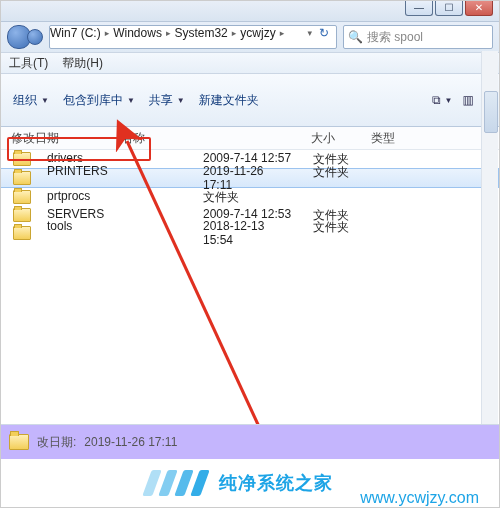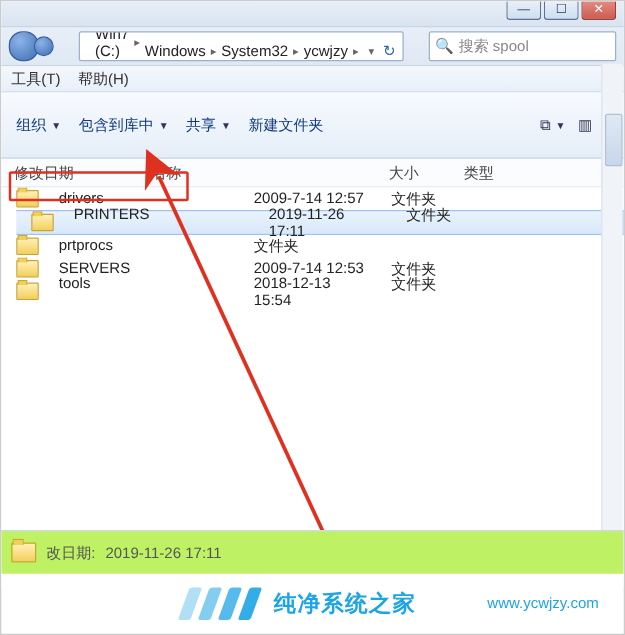--- a/index.html
+++ b/index.html
@@ -6,21 +6,21 @@
 .stage{position:relative;width:500px;height:508px;overflow:hidden;border:1px solid #ccc;box-sizing:border-box;background:#fff}
 
 .titlebar{height:20px;background:linear-gradient(#e8eef7,#d9e4f1);display:flex;justify-content:flex-end;align-items:flex-start;border-bottom:1px solid #b8c7da}
 .winbtns{display:flex;margin-right:6px}
 .winbtn{width:26px;height:14px;margin-left:2px;border:1px solid #5b7290;border-top:none;border-radius:0 0 3px 3px;display:flex;align-items:center;justify-content:center;background:linear-gradient(#e9f0fa,#cfdef0);font-size:10px;color:#2b3c56;line-height:1}
 .winbtn.close{background:linear-gradient(#e48b83,#cc5b50);color:#fff;border-color:#9b3e36}
 
 .addrrow{height:30px;display:flex;align-items:center;padding:0 6px;background:linear-gradient(#e7eef8,#dfe9f4);border-bottom:1px solid #cbd6e4}
 .navarrow{width:22px;height:22px;border-radius:11px;background:radial-gradient(circle at 35% 30%,#8db3e8,#3f6fb5);border:1px solid #3a5e97;display:inline-block}
 .navarrow.sm{width:14px;height:14px;margin-left:-4px}
-.breadcrumb{flex:1;height:22px;margin:0 20px;background:#fff;border:1px solid #9bb1cc;border-radius:2px;display:flex;align-items:flex-end;padding-left:12px;overflow:hidden}
+.breadcrumb{flex:1;height:22px;margin:0 6px;background:#fff;border:1px solid #9bb1cc;border-radius:2px;display:flex;align-items:flex-start;padding-left:0;overflow:hidden}
 .bc-seg{display:flex;align-items:center;color:#222}
 .bc-seg .arw{margin:0 4px;color:#666;font-size:9px}
 .bc-tail{margin-left:auto;display:flex;align-items:center;padding-right:4px;color:#666}
 .bc-tail .dd{font-size:9px;margin:0 4px}
 .bc-refresh{width:16px;text-align:center;color:#2d66b1}
 .search{width:140px;height:22px;background:#fff;border:1px solid #9bb1cc;border-radius:2px;display:flex;align-items:center;padding:0 4px;color:#888}
 .search .mag{margin-right:4px;color:#5b7fb1}
 
 .menurow{height:20px;display:flex;align-items:center;gap:14px;padding:0 8px;background:linear-gradient(#f4f8fd,#e7eff8);border-bottom:1px solid #cbd6e4;color:#333}
 
@@ -33,39 +33,39 @@
 
 .listhdr{height:22px;display:flex;align-items:center;border-bottom:1px solid #e2e8ef;background:#fbfcfe;color:#444}
 .col{padding:0 10px;box-sizing:border-box}
 .c-name{width:190px}.c-date{width:110px}.c-type{width:70px}.c-size{width:60px}
 
 .listbody{position:relative;height:320px;background:#fff}
 .row{height:18px;display:flex;align-items:center}
 .row .ficon{width:16px;height:12px;margin:0 6px 0 12px;background:linear-gradient(#fff0b8,#f3cf5a);border:1px solid #caa531;border-radius:1px;position:relative}
 .row .ficon::before{content:"";position:absolute;top:-3px;left:0;width:6px;height:3px;background:#f3cf5a;border:1px solid #caa531;border-bottom:none;border-radius:1px 1px 0 0}
 .row .cells{display:flex;flex:1}
-.row.sel{background:linear-gradient(#eaf3fd,#d7e8fb);border:1px solid #9cc3ef;border-left:none;margin-left:12px}
+.row.sel{background:linear-gradient(#eaf3fd,#d7e8fb);border:1px solid #9cc3ef;border-left:none;margin-left:0}
 
 .redbox{position:absolute;border:2px solid #e03020;border-radius:2px;pointer-events:none}
 
 .redarrow{position:absolute;pointer-events:none}
 
-.status{position:absolute;left:0;right:0;bottom:48px;height:30px;border-top:1px solid #cfd9e6;padding:2px 8px;display:flex;align-items:center;gap:8px;color:#555;background:#bef264}
+.status{position:absolute;left:0;right:0;bottom:48px;height:30px;border-top:1px solid #cfd9e6;padding:2px 8px;display:flex;align-items:center;gap:8px;color:#555;background:#c4b5fd}
 .status .ficon{width:18px;height:14px;background:linear-gradient(#fff0b8,#f3cf5a);border:1px solid #caa531;border-radius:1px;position:relative}
 .status .ficon::before{content:"";position:absolute;top:-4px;left:0;width:7px;height:4px;background:#f3cf5a;border:1px solid #caa531;border-bottom:none;border-radius:1px 1px 0 0}
 
 .wm{position:absolute;left:0;right:0;bottom:0;height:48px;display:flex;align-items:center;justify-content:center;padding-right:20px}
 .wm-bars{display:flex;gap:6px;margin-right:14px}
 .wm-bars span{width:10px;height:26px;background:#1da4e6;transform:skewX(-20deg);border-radius:2px}
 .wm-bars span:nth-child(1){opacity:.35}
 .wm-bars span:nth-child(2){opacity:.55}
 .wm-bars span:nth-child(3){opacity:.75}
 .wm-bars span:nth-child(4){opacity:.9}
 .wm-text{color:#1da4e6;font-size:18px;font-weight:bold;letter-spacing:1px}
-.wm-url{position:absolute;right:20px;bottom:18px;color:#1da4e6;font-size:12px}
+.wm-url{position:absolute;right:20px;bottom:0;color:#1da4e6;font-size:16px}
 .scroll-rt{position:absolute;top:50px;right:1px;width:16px;bottom:78px;background:#f0f3f7;border-left:1px solid #dbe2eb}
 .scroll-rt .thumb{position:absolute;top:40px;left:2px;width:12px;height:40px;background:linear-gradient(#dfe9f4,#c7d7ea);border:1px solid #aebfd6;border-radius:2px}
 </style>
 </head>
 <body>
 <div class="stage">
 
 <div class="titlebar">
   <div class="winbtns">
     <div class="winbtn">—</div>

